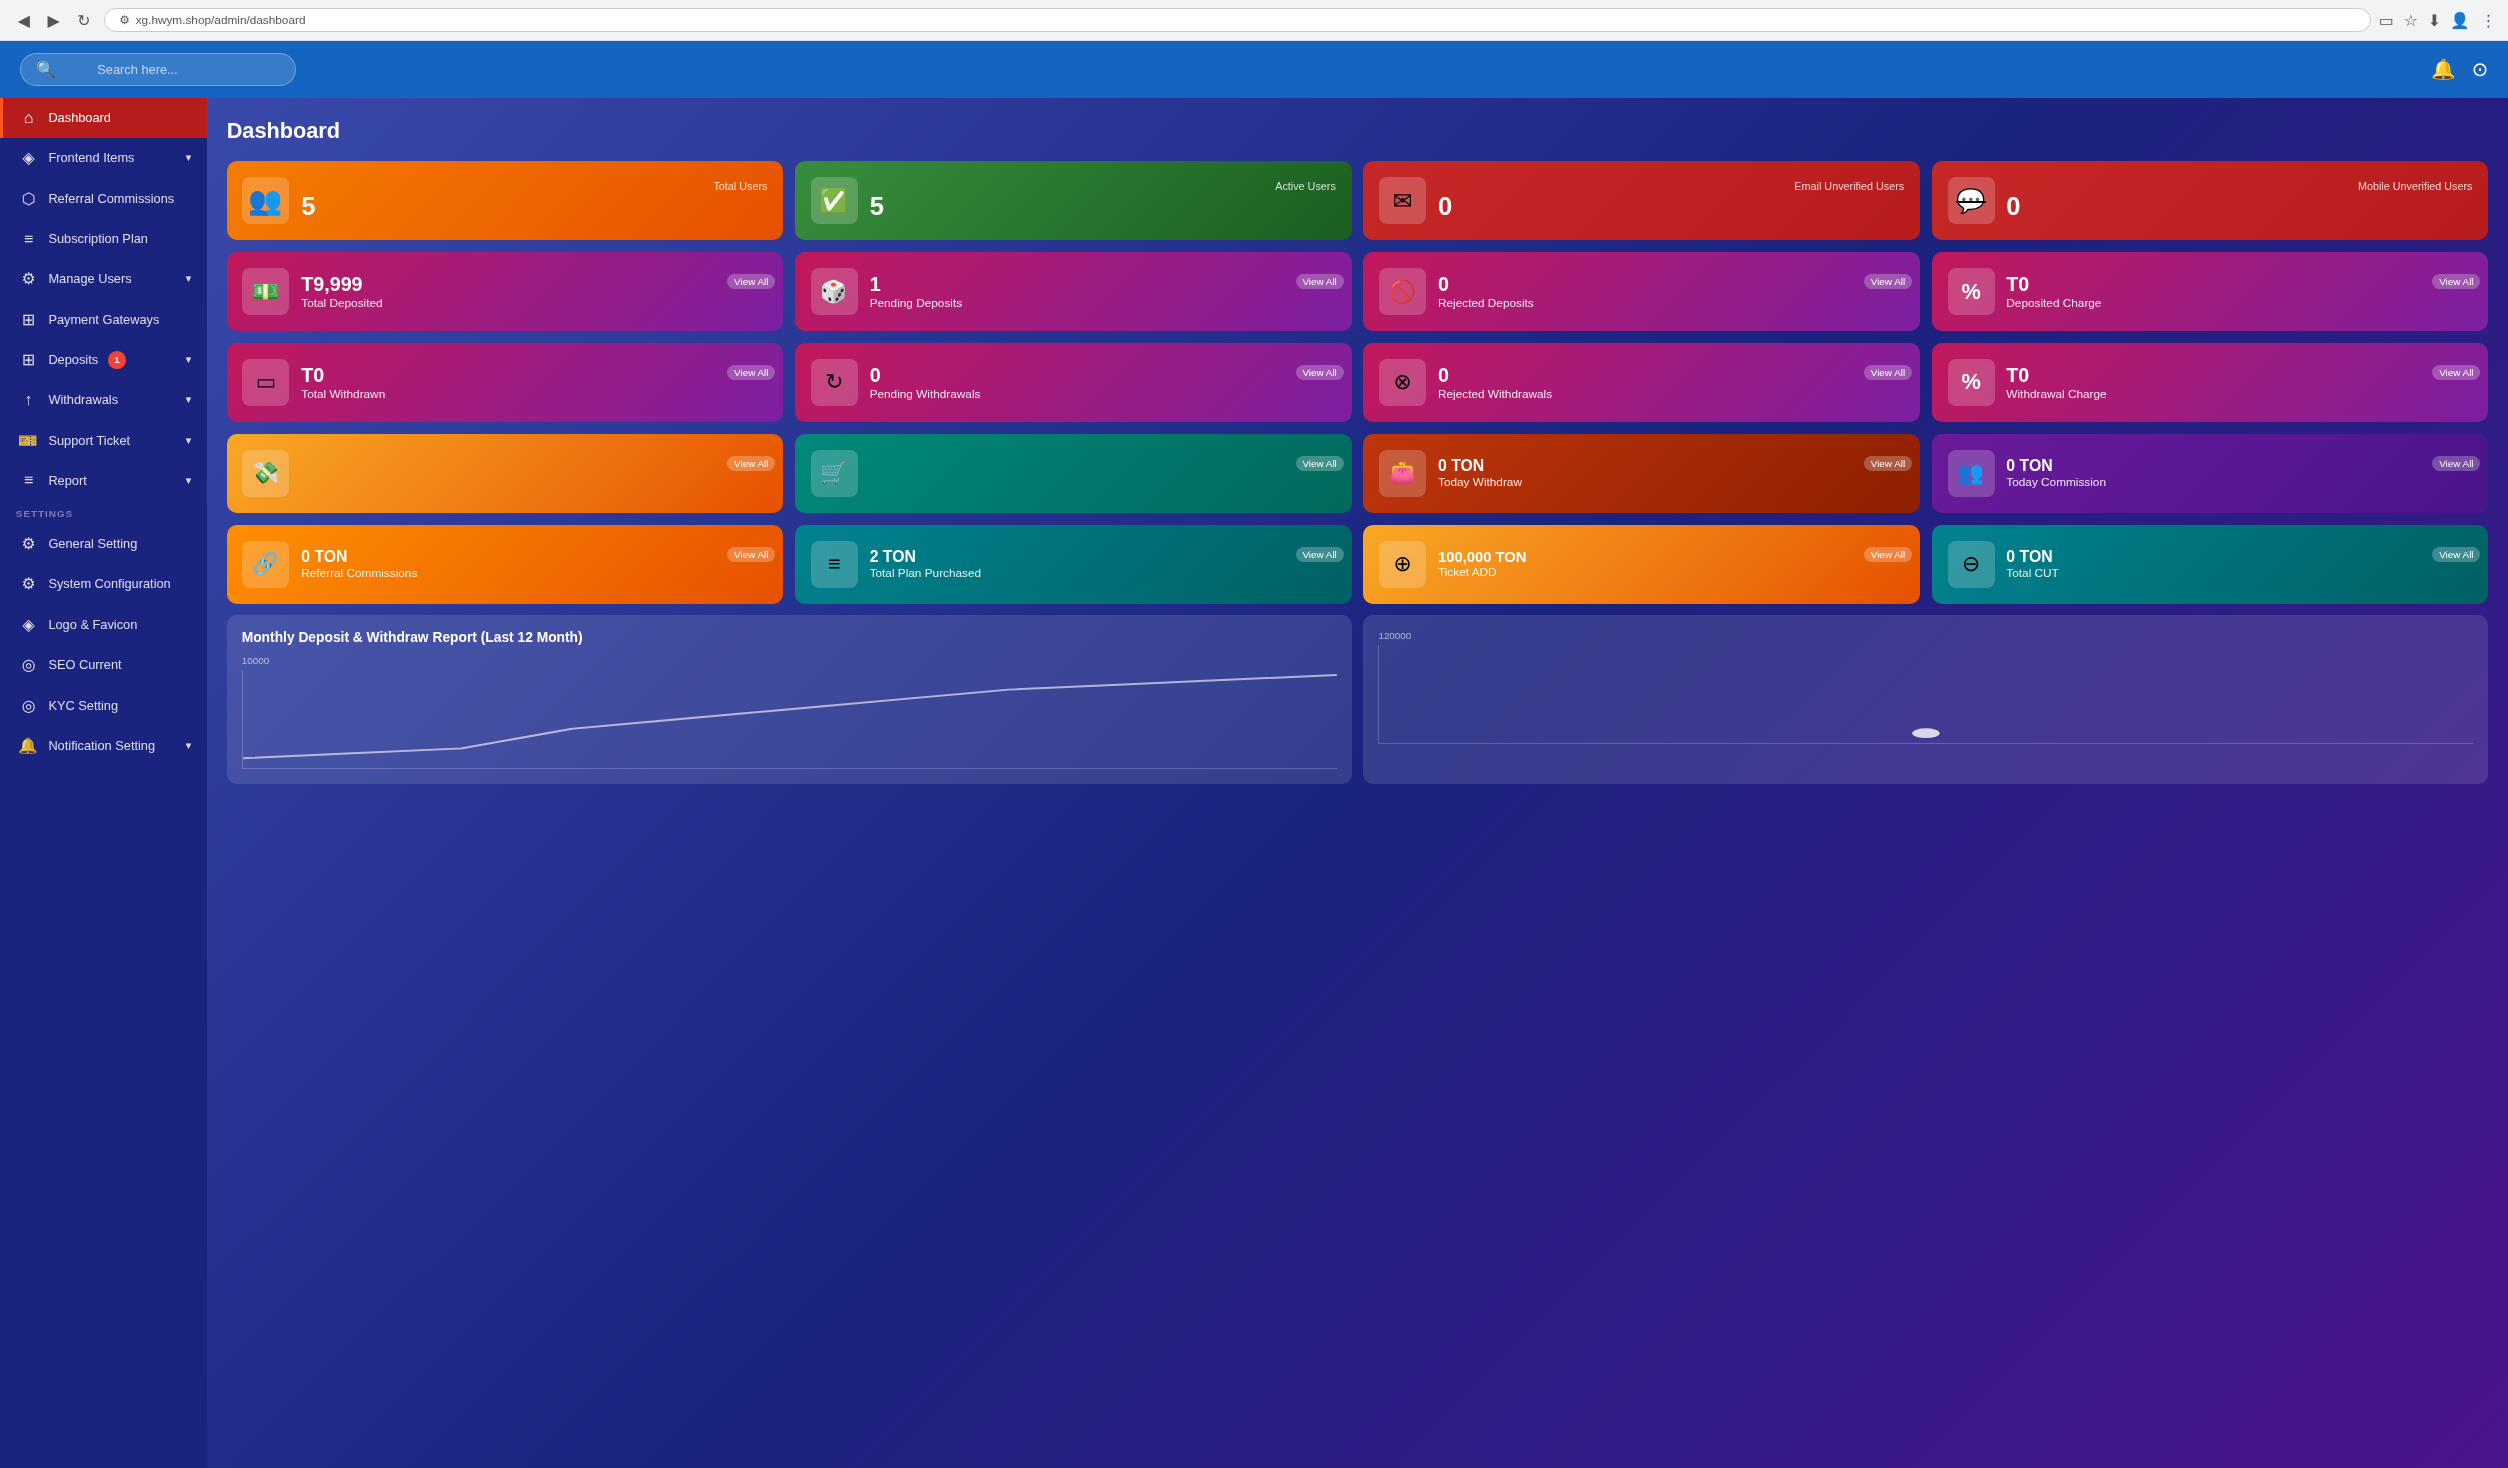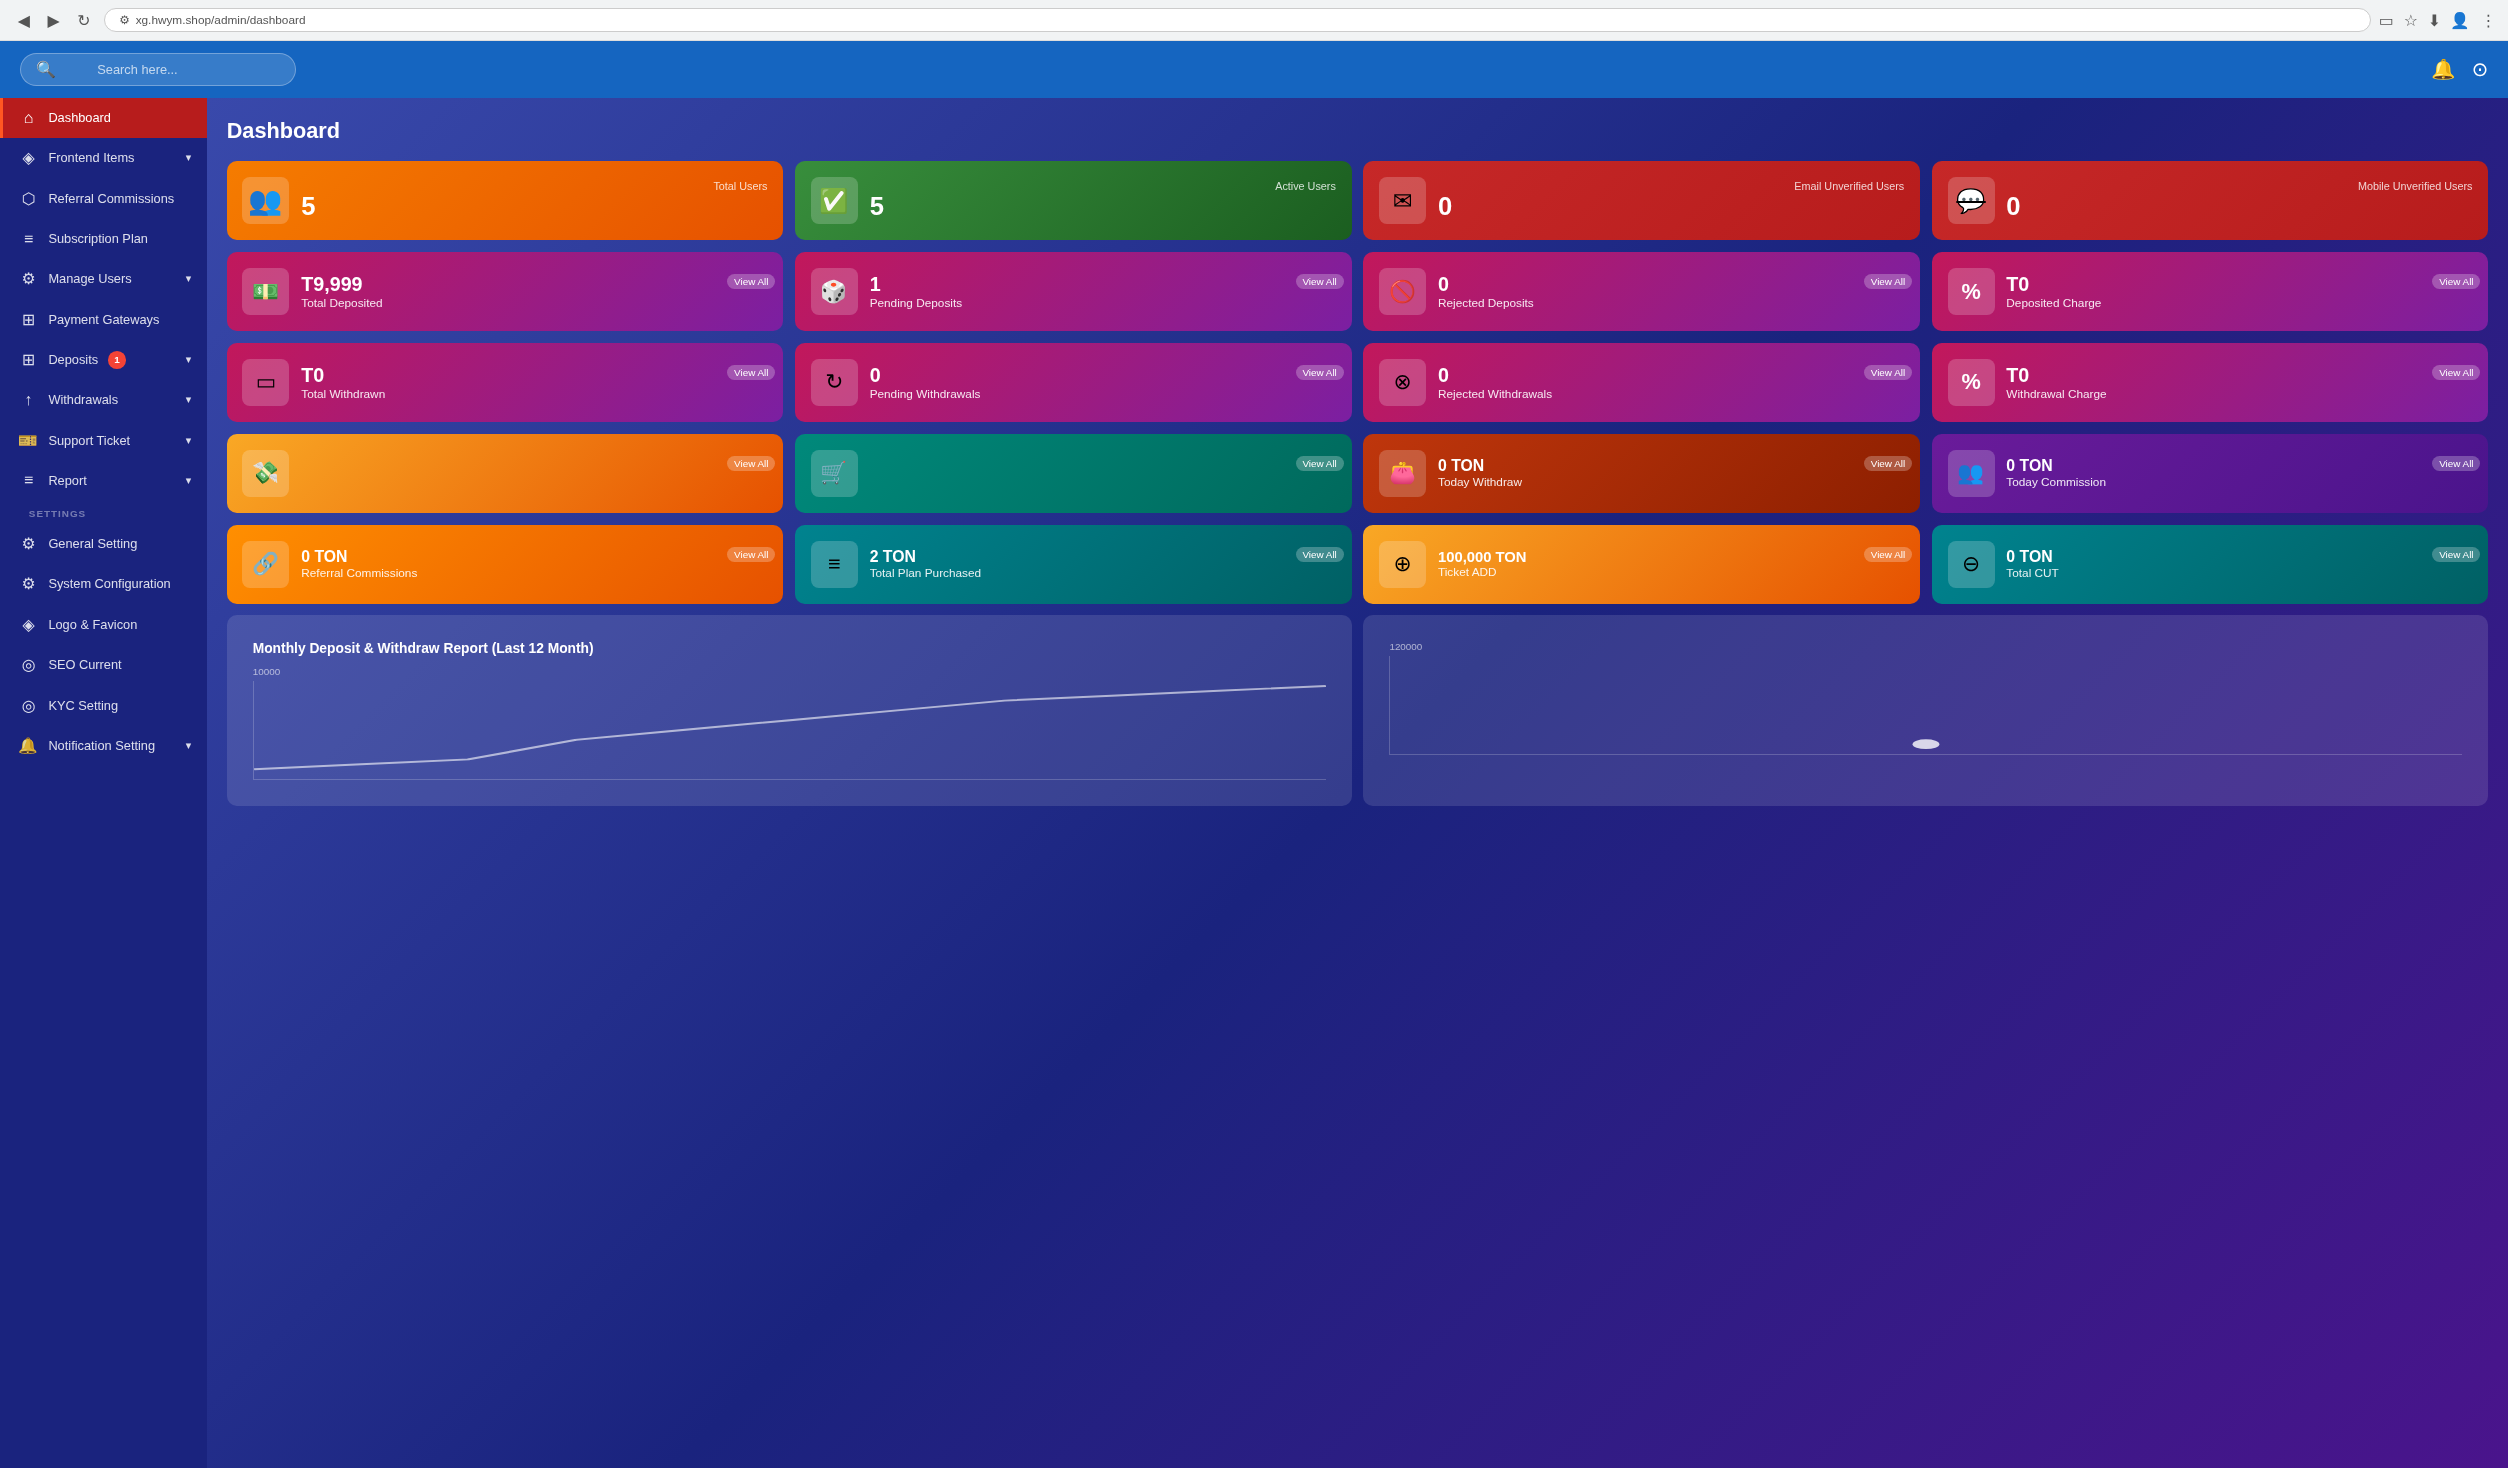--- a/index.html
+++ b/index.html
@@ -80,21 +80,21 @@
       padding: 10.8px 15.8px;
       color: rgba(255,255,255,0.85);
       font-size: 12.8px;
       cursor: pointer;
       gap: 9.9px;
       border-left: 3px solid transparent;
     }
     .sidebar-item.active { background: #b71c1c; border-left: 3px solid #ff5722; color: white; }
     .sidebar-item .icon { font-size: 15.8px; width: 19.7px; text-align: center; }
     .sidebar-item .arrow { margin-left: auto; font-size: 10.8px; }
-    .sidebar-section { padding: 7.9px 15.8px 3.9px; color: rgba(255,255,255,0.4); font-size: 9.9px; font-weight: 600; letter-spacing: 1px; margin-left: 13px; }
+    .sidebar-section { padding: 7.9px 15.8px 3.9px; color: rgba(255,255,255,0.4); font-size: 9.9px; font-weight: 600; letter-spacing: 1px; }
     .notification-badge {
       background: #f44336;
       color: white;
       border-radius: 50%;
       width: 17.7px;
       height: 17.7px;
       display: flex;
       align-items: center;
       justify-content: center;
       font-size: 9.9px;
@@ -171,21 +171,21 @@
     .card-amber { background: linear-gradient(135deg, #ff8f00, #e65100); }
     .card-blue-green { background: linear-gradient(135deg, #00838f, #006064); }
 
     .icon-bg-light { background: rgba(255,255,255,0.2); }
 
     
     .charts-section { display: grid; grid-template-columns: 1fr 1fr; gap: 11.8px; }
     .chart-card {
       background: rgba(255,255,255,0.12);
       border-radius: 9.9px;
-      padding: 26px;
+      padding: 15px;
       color: white;
     }
     .chart-title { font-size: 13.8px; font-weight: 600; margin-bottom: 9.9px; }
     .chart-area {
       height: 99px;
       position: relative;
       border-bottom: 1px solid rgba(255,255,255,0.2);
       border-left: 1px solid rgba(255,255,255,0.2);
     }
     .chart-label { font-size: 9.9px; color: rgba(255,255,255,0.6); margin-bottom: 3.9px; }

